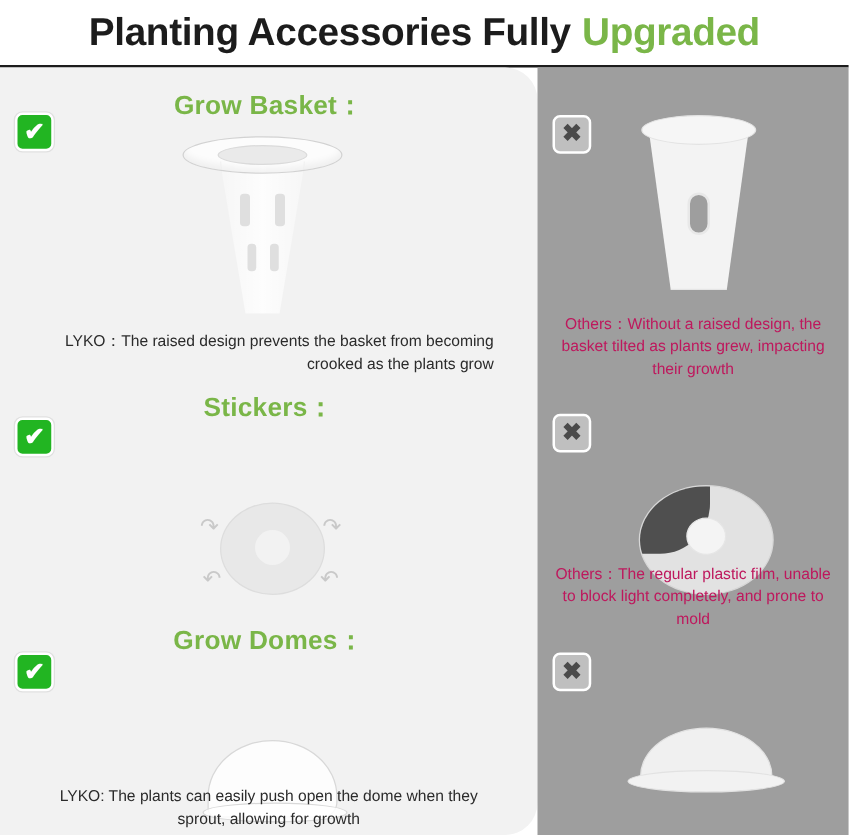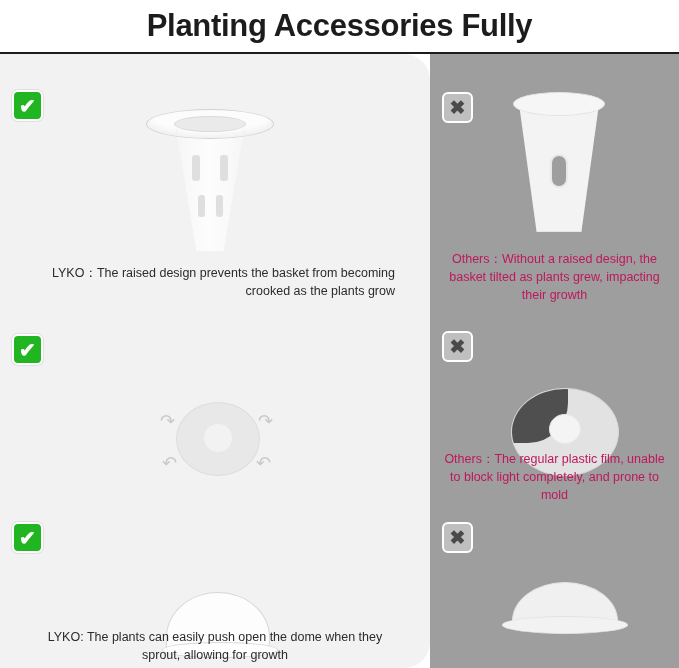--- a/index.html
+++ b/index.html
@@ -282,35 +282,37 @@
     border: 1px solid #e2e2e2;
   }
 </style>
 </head>
 <body>
 
 <div class="page">
 
   <div class="header">
     <span class="title-dark">Planting Accessories Fully</span>
+    <span class="title-accent">Upgraded</span>
   </div>
   <div class="header-rule"></div>
 
   <div class="body">
 
     <div class="panel-left"></div>
     <div class="panel-right"></div>
 
     <div class="badge check" style="left:12px; top:36px;">
       <span class="glyph">✔</span>
     </div>
     <div class="badge cross" style="left:442px; top:38px;">
       <span class="glyph">✖</span>
     </div>
 
+    <div class="sec-title" style="top:16px; left:0; width:430px;">Grow Basket：</div>
 
     <div class="illus basket-left">
       <div class="cone"></div>
       <div class="slot" style="left:52px; top:46px; width:8px; height:26px;"></div>
       <div class="slot" style="left:80px; top:46px; width:8px; height:26px;"></div>
       <div class="slot" style="left:58px; top:86px; width:7px; height:22px;"></div>
       <div class="slot" style="left:76px; top:86px; width:7px; height:22px;"></div>
       <div class="rim"></div>
       <div class="rim-inner"></div>
     </div>
@@ -324,20 +326,21 @@
     <div class="caption left" style="top:210px;text-align:right;">LYKO：The raised design prevents the basket from becoming crooked as the plants grow</div>
     <div class="caption right" style="top:196px;">Others：Without a raised design, the basket tilted as plants grew, impacting their growth</div>
 
     <div class="badge check" style="left:12px; top:280px;">
       <span class="glyph">✔</span>
     </div>
     <div class="badge cross" style="left:442px; top:277px;">
       <span class="glyph">✖</span>
     </div>
 
+    <div class="sec-title" style="top:258px; left:0; width:430px;">Stickers：</div>
 
     <div class="illus sticker-left">
       <div class="disc"></div>
       <div class="hole"></div>
       <div class="arrow" style="left:2px; top:16px;">↷</div>
       <div class="arrow" style="left:100px; top:16px;">↷</div>
       <div class="arrow" style="left:4px; top:58px;">↶</div>
       <div class="arrow" style="left:98px; top:58px;">↶</div>
     </div>
 
@@ -350,20 +353,21 @@
 
     <div class="caption right" style="top:396px;">Others：The regular plastic film, unable to block light completely, and prone to mold</div>
 
     <div class="badge check" style="left:12px; top:468px;">
       <span class="glyph">✔</span>
     </div>
     <div class="badge cross" style="left:442px; top:468px;">
       <span class="glyph">✖</span>
     </div>
 
+    <div class="sec-title" style="top:444px; left:0; width:430px;">Grow Domes：</div>
 
     <div class="illus dome-left">
       <div class="cap"></div>
       <div class="lip"></div>
     </div>
 
     <div class="illus dome-right">
       <div class="cap"></div>
       <div class="lip"></div>
     </div>

